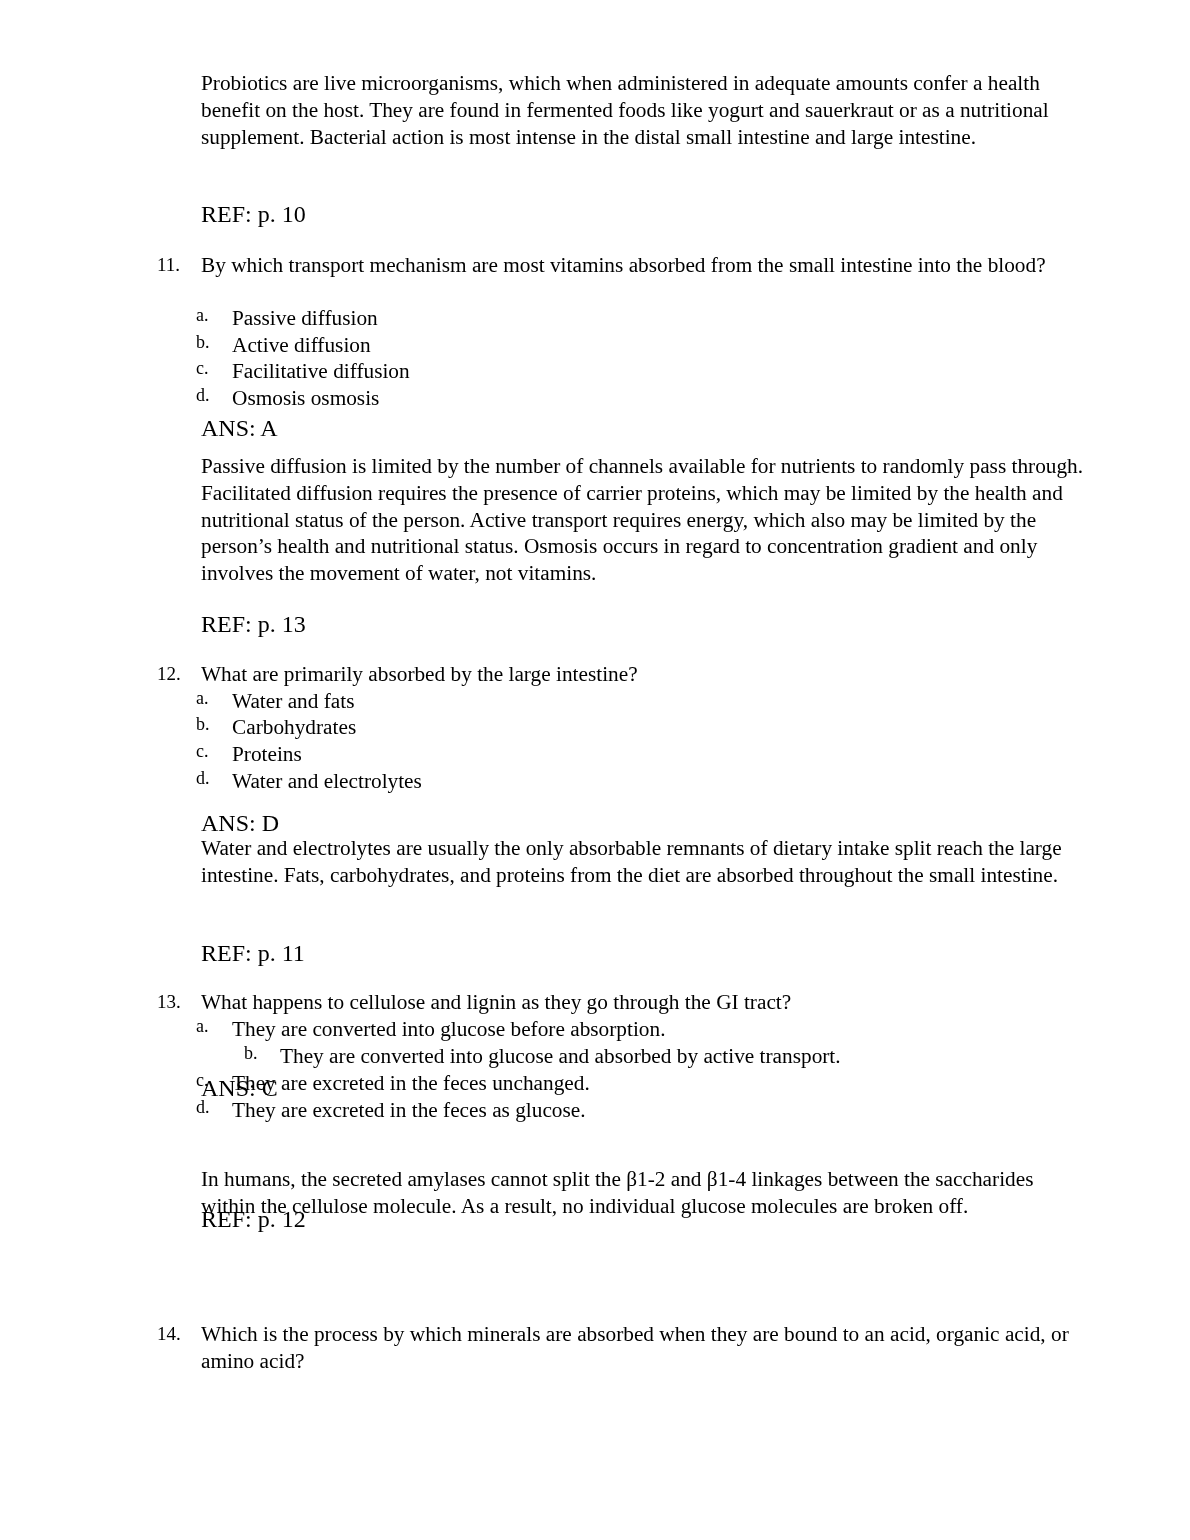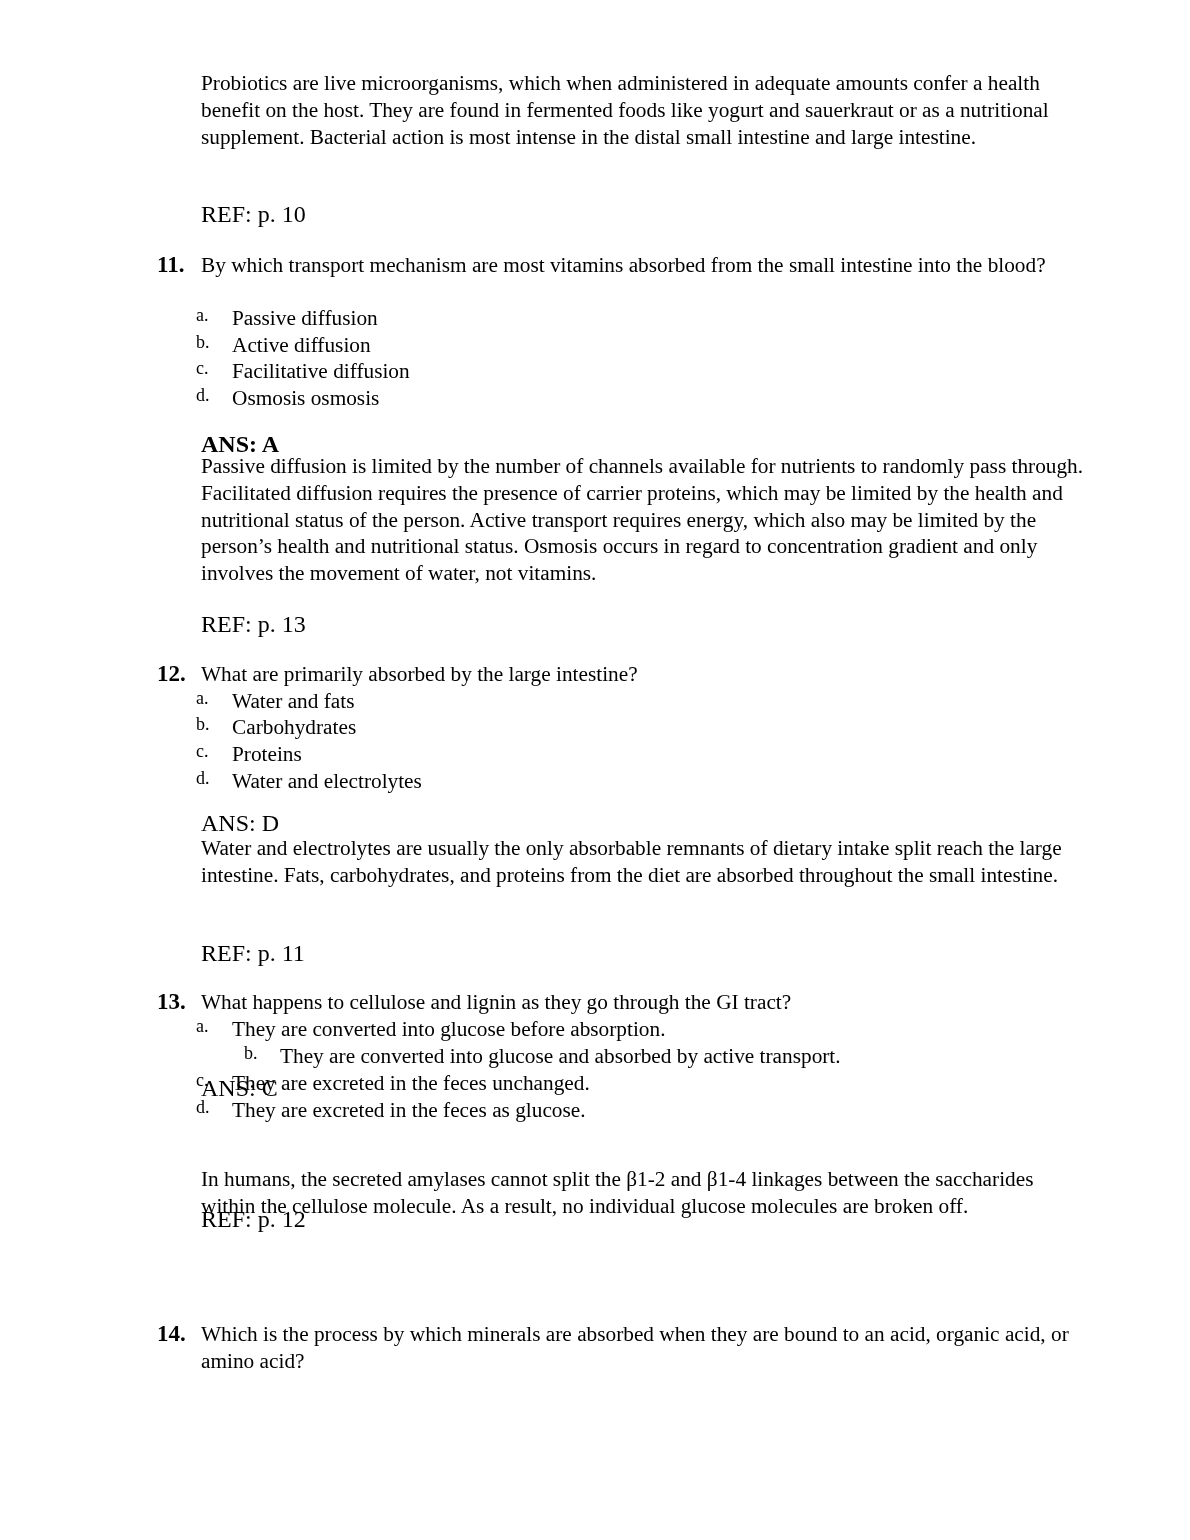--- a/index.html
+++ b/index.html
@@ -1,41 +1,41 @@
 <!DOCTYPE html>
 <html><head>
 <meta charset="utf-8">
 <style>
   html, body { margin: 0; padding: 0; background: #ffffff; }
   body { width: 1190px; height: 1540px; position: relative; overflow: hidden;
          font-family: "Liberation Serif", "DejaVu Serif", serif; color: #000; }
   .page { position: absolute; left: 0; top: 0; width: 1098px; height: 1540px; }
   .para { position: absolute; left: 201px; width: 890px; font-size: 21.3px; line-height: 26.8px; }
   .small { position: absolute; left: 201px; font-size: 24px; line-height: 24px; }
-  .qnum { position: absolute; left: 157px; font-size: 23px; line-height: 26.8px; font-weight: bold; }
+  .qnum { position: absolute; left: 157px; font-size: 19px; line-height: 26.8px; }
   .qtext { position: absolute; left: 201px; width: 890px; font-size: 21.3px; line-height: 26.8px; }
   .opt { position: absolute; left: 196px; font-size: 21.3px; line-height: 26.8px; white-space: nowrap; }
   .opt .ol { display: inline-block; width: 36px; font-size: 18px; vertical-align: top; position: relative; top: -3px; }
 </style>
 </head>
 <body>
 
 <div class="page">
 
   <div class="para" style="top:70px;">Probiotics are live microorganisms, which when administered in adequate amounts confer a health benefit on the host. They are found in fermented foods like yogurt and sauerkraut or as a nutritional supplement. Bacterial action is most intense in the distal small intestine and large intestine.</div>
   <div class="small" style="top:202px;">REF:  p. 10</div>
 
   <div>
     <div class="qnum" style="top:252px;">11.</div>
     <div class="qtext" style="top:252px;">By which transport mechanism are most vitamins absorbed from the small intestine into the blood?</div>
     <div class="opt" style="top:305px;"><span class="ol">a.</span><span>Passive diffusion</span></div>
     <div class="opt" style="top:332px;"><span class="ol">b.</span><span>Active diffusion</span></div>
     <div class="opt" style="top:358px;"><span class="ol">c.</span><span>Facilitative diffusion</span></div>
     <div class="opt" style="top:385px;"><span class="ol">d.</span><span>Osmosis osmosis</span></div>
-    <div class="small" style="top:432px;font-weight:bold;">ANS:  A</div>
+    <div class="small" style="top:416px;">ANS:  A</div>
     <div class="para" style="top:453px;">Passive diffusion is limited by the number of channels available for nutrients to randomly pass through. Facilitated diffusion requires the presence of carrier proteins, which may be limited by the health and nutritional status of the person. Active transport requires energy, which also may be limited by the person’s health and nutritional status. Osmosis occurs in regard to concentration gradient and only involves the movement of water, not vitamins.</div>
     <div class="small" style="top:612px;">REF:  p. 13</div>
   </div>
 
   <div>
     <div class="qnum" style="top:661px;">12.</div>
     <div class="qtext" style="top:661px;">What are primarily absorbed by the large intestine?</div>
     <div class="opt" style="top:688px;"><span class="ol">a.</span><span>Water and fats</span></div>
     <div class="opt" style="top:714px;"><span class="ol">b.</span><span>Carbohydrates</span></div>
     <div class="opt" style="top:741px;"><span class="ol">c.</span><span>Proteins</span></div>

